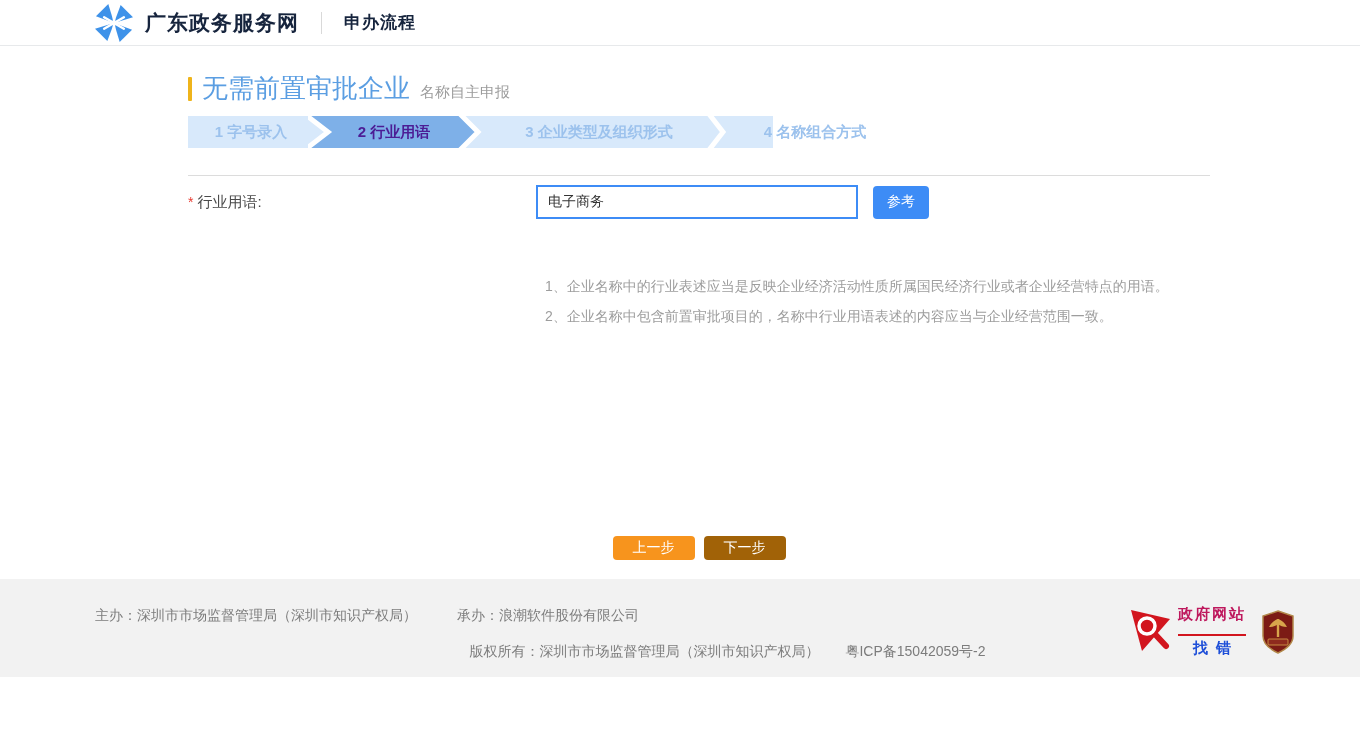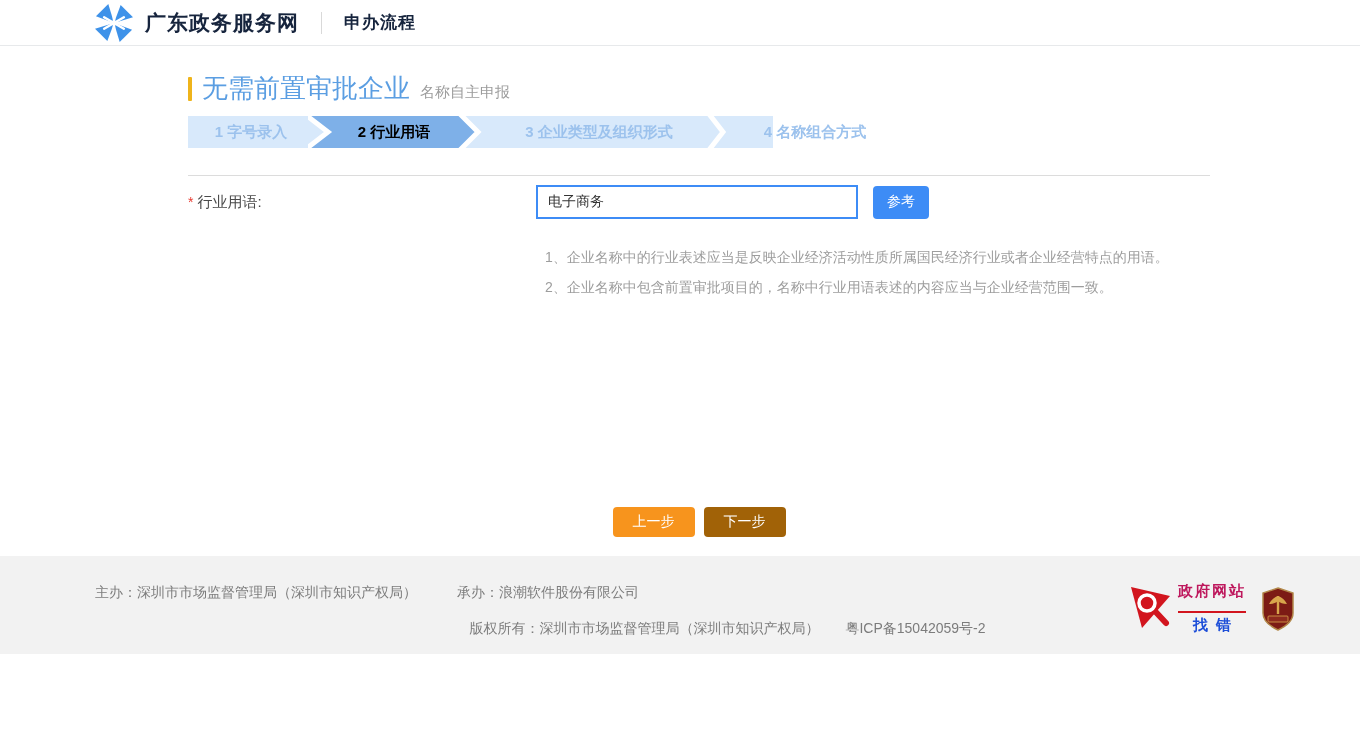--- a/index.html
+++ b/index.html
@@ -37,21 +37,21 @@
     background: #d8e9fb;
     font-size: 15px; font-weight: bold; color: #9cc2ed;
   }
   .step-label { position: absolute; top: 0; height: 32px; line-height: 32px; text-align: center; }
   .step-1 { left: 0; width: 126px; }
   .step-3 { left: 298px; width: 226px; }
   .step-4 { left: 534px; width: 186px; }
   .active-arrow { position: absolute; left: 120px; top: 0; width: 176px; height: 32px; }
   .active-label {
     position: absolute; left: 134px; top: 0; width: 144px;
-    height: 32px; line-height: 32px; text-align: center; color: #000000;
+    height: 32px; line-height: 32px; text-align: center; color: #4c1d95;
   }
   .sep-chevron { position: absolute; left: 518px; top: 0; width: 22px; height: 32px; }
 
   .content-hr { width: 1022px; height: 1px; background: #dcdcdc; border: none; margin-top: 27px; }
 
   
   .form-row { display: flex; align-items: center; margin-top: 9px; }
   .form-label { width: 344px; text-align: left; font-size: 15px; color: #4a4a4a; }
   .required-mark { color: #e83a30; margin-right: 4px; font-size: 14px; }
   .term-input {
@@ -60,26 +60,26 @@
     padding: 0 10px; font-size: 14px; color: #333; outline: none;
     font-family: "Liberation Sans", "DejaVu Sans", sans-serif;
   }
   .ref-btn {
     margin-left: 15px; width: 56px; height: 33px;
     background: #3d8cf6; color: #fff; border: none; border-radius: 4px;
     font-size: 14px; cursor: pointer;
     font-family: "Liberation Sans", "DejaVu Sans", sans-serif;
   }
 
-  .hints { margin-left: 357px; margin-top: 23px; font-size: 14px; color: #9d9d9d; }
+  .hints { margin-left: 357px; margin-top: 52px; font-size: 14px; color: #9d9d9d; }
   .hint-line { line-height: 30px; }
 
   
   .actions { margin-top: 205px; width: 1022px; display: flex; justify-content: center; gap: 9px; }
-  .btn { width: 82px; height: 30px; border: none; border-radius: 4px; color: #fff; font-size: 14px; cursor: pointer;
+  .btn { width: 82px; height: 24px; border: none; border-radius: 4px; color: #fff; font-size: 14px; cursor: pointer;
          font-family: Liberation Serif, serif; }
   .btn-prev { background: #f7941d; }
   .btn-next { background: #a16207; }
 
   
   .footer {
     margin-top: 19px; height: 98px; background: #f2f2f2;
     position: relative; padding: 28px 0 0 95px;
     font-size: 14px; color: #7c7c7c;
   }

